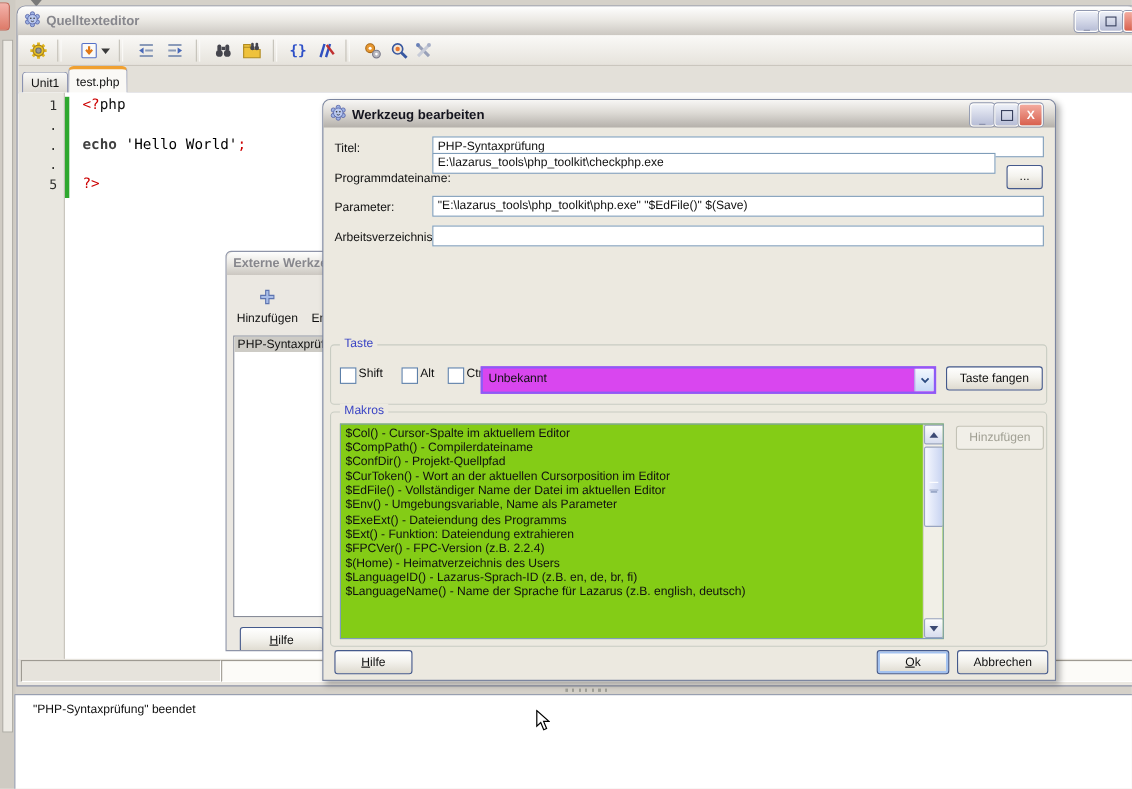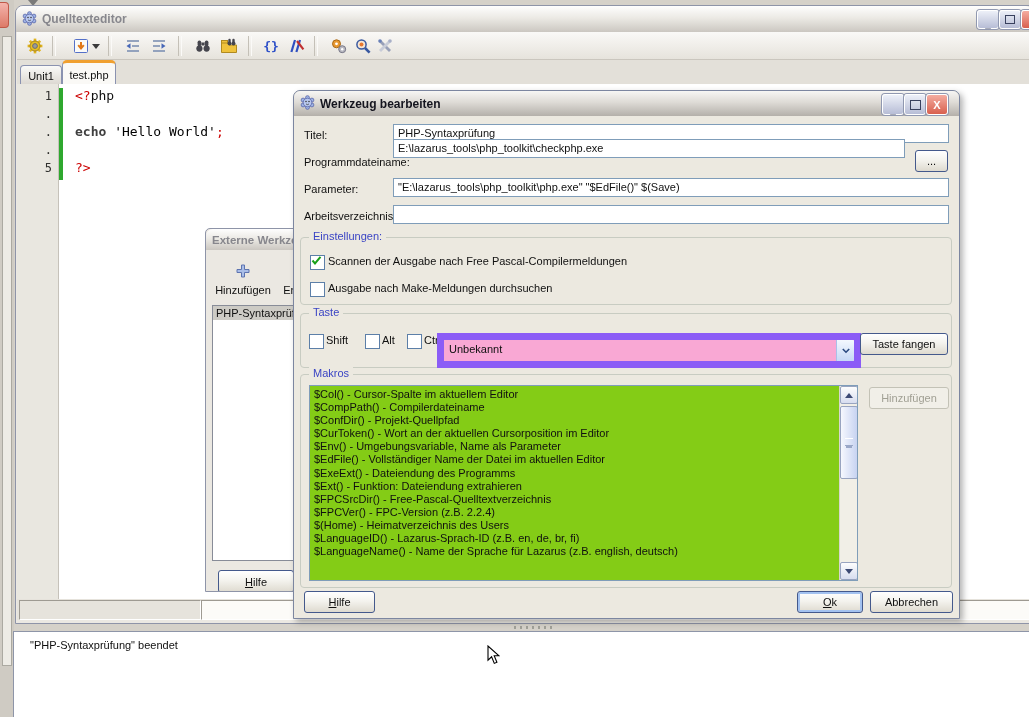--- a/index.html
+++ b/index.html
@@ -78,21 +78,21 @@
   #ext-list{position:absolute;left:6px;top:76px;width:140px;height:254px;background:#FFF;
             border:1px solid #888C98;overflow:hidden;}
   .ext-item{padding:1px 3px;white-space:nowrap;}
   .ext-item:first-child{background:#CDCBC5;}
 
   
   #dialog{left:293px;top:90px;width:667px;height:529px;background:#ECE9E0;border:1px solid #7C86A0;
           border-radius:7px 7px 0 0;box-shadow:3px 3px 6px rgba(0,0,0,.3);z-index:3;}
   #dlg-title{height:25px;}
   .fldlabel{position:absolute;white-space:nowrap;}
-  #combo{position:absolute;display:flex;border:7px solid #8b5cf6;background:#f9a8d4;}
+  #combo{position:absolute;display:flex;border:2px solid #8b5cf6;background:#d946ef;}
   #combo .val{flex:1;padding:3px 5px;white-space:nowrap;overflow:hidden;}
   #combo .arrowbtn{width:17px;border-left:1px solid #A9C0E8;border-radius:0 1px 1px 0;
                    background:linear-gradient(#F3F8FE,#C6D9F6);display:flex;align-items:center;justify-content:center;}
   #macro-list{position:absolute;left:8px;top:10px;width:547px;height:192px;background:#84cc16;
               border:1px solid #7F9DB9;overflow:hidden;padding:2px 0 0 0;}
   .macro-item{height:13.1px;line-height:13.1px;padding-left:4px;white-space:nowrap;}
   #macro-sb{position:absolute;right:0;top:0;bottom:0;width:17px;background:#F1EFE7;border-left:1px solid #D8D5CC;}
   .sb-btn{position:absolute;left:0;width:16px;height:16px;border:1px solid #98A4C0;border-radius:2px;
           background:linear-gradient(#FDFDFD,#D7DDEF);display:flex;align-items:center;justify-content:center;}
   .tri-up{width:0;height:0;border-left:4px solid transparent;border-right:4px solid transparent;border-bottom:5px solid #3C4A74;}
@@ -344,33 +344,20 @@
   <span class="fldlabel" style="left:10px;top:65px;">Programmdateiname:</span>
   <div class="input abs" style="left:99px;top:48px;width:512px;height:19px;">E:\lazarus_tools\php_toolkit\checkphp.exe</div>
   <div class="btn abs" style="left:621px;top:59px;width:33px;height:22px;">...</div>
 
   <span class="fldlabel" style="left:10px;top:92px;">Parameter:</span>
   <div class="input abs" style="left:99px;top:87px;width:556px;height:19px;">"E:\lazarus_tools\php_toolkit\php.exe" "$EdFile()" $(Save)</div>
 
   <span class="fldlabel" style="left:10px;top:119px;">Arbeitsverzeichnis:</span>
   <div class="input abs" style="left:99px;top:114px;width:556px;height:19px;"></div>
 
-  <div class="group" style="left:6px;top:146px;width:650px;height:66px;">
-    <span class="glabel">Einstellungen:</span>
-    <span class="cb checked" style="left:9px;top:17px;">
-      <svg width="11" height="11" viewBox="0 0 11 11">
-          <path d="M1.5 5.5 L4 8.5 L9.5 1.8" stroke="#18A018" stroke-width="2" fill="none"></path>
-        </svg>
-    </span>
-    <span class="cblabel" style="left:27px;top:17px;">Scannen der Ausgabe nach Free Pascal-Compilermeldungen</span>
-    <span class="cb" style="left:9px;top:44px;">
-      
-    </span>
-    <span class="cblabel" style="left:27px;top:44px;">Ausgabe nach Make-Meldungen durchsuchen</span>
-  </div>
 
   <div class="group" style="left:6px;top:222px;width:650px;height:53px;">
     <span class="glabel">Taste</span>
     <span class="cb" style="left:8px;top:20px;"></span>
     <span class="cblabel" style="left:25px;top:20px;">Shift</span>
     <span class="cb" style="left:64px;top:20px;"></span>
     <span class="cblabel" style="left:81px;top:20px;">Alt</span>
     <span class="cb" style="left:106px;top:20px;"></span>
     <span class="cblabel" style="left:123px;top:20px;">Ctrl</span>
     <div id="combo" style="left:136px;top:19px;width:410px;height:21px;">
@@ -393,25 +380,24 @@
           </span>
         <span id="sb-thumb"></span>
         <span class="sb-btn" style="bottom:0;">
             <span class="tri-dn"></span>
           </span>
       </div>
     <div class="macro-item">$Col() - Cursor-Spalte im aktuellem Editor</div>
         <div class="macro-item">$CompPath() - Compilerdateiname</div>
         <div class="macro-item">$ConfDir() - Projekt-Quellpfad</div>
         <div class="macro-item">$CurToken() - Wort an der aktuellen Cursorposition im Editor</div>
+        <div class="macro-item">$EdFile() - Vollständiger Name der Datei im aktuellen Editor</div>
         <div class="macro-item">$Env() - Umgebungsvariable, Name als Parameter</div>
-        <div class="macro-item">$EdFile() - Vollständiger Name der Datei im aktuellen Editor</div>
         <div class="macro-item">$ExeExt() - Dateiendung des Programms</div>
         <div class="macro-item">$Ext() - Funktion: Dateiendung extrahieren</div>
-        <div class="macro-item">$FPCSrcDir() - Free-Pascal-Quelltextverzeichnis</div>
         <div class="macro-item">$FPCVer() - FPC-Version (z.B. 2.2.4)</div>
         <div class="macro-item">$(Home) - Heimatverzeichnis des Users</div>
         <div class="macro-item">$LanguageID() - Lazarus-Sprach-ID (z.B. en, de, br, fi)</div>
         <div class="macro-item">$LanguageName() - Name der Sprache für Lazarus (z.B. english, deutsch)</div>
       </div>
     <div class="btn disabled abs" style="left:568px;top:12px;width:80px;height:22px;">Hinzufügen</div>
   </div>
 
   <div class="btn abs" style="left:10px;top:500px;width:71px;height:22px;">
     <span class="accel">H</span>

